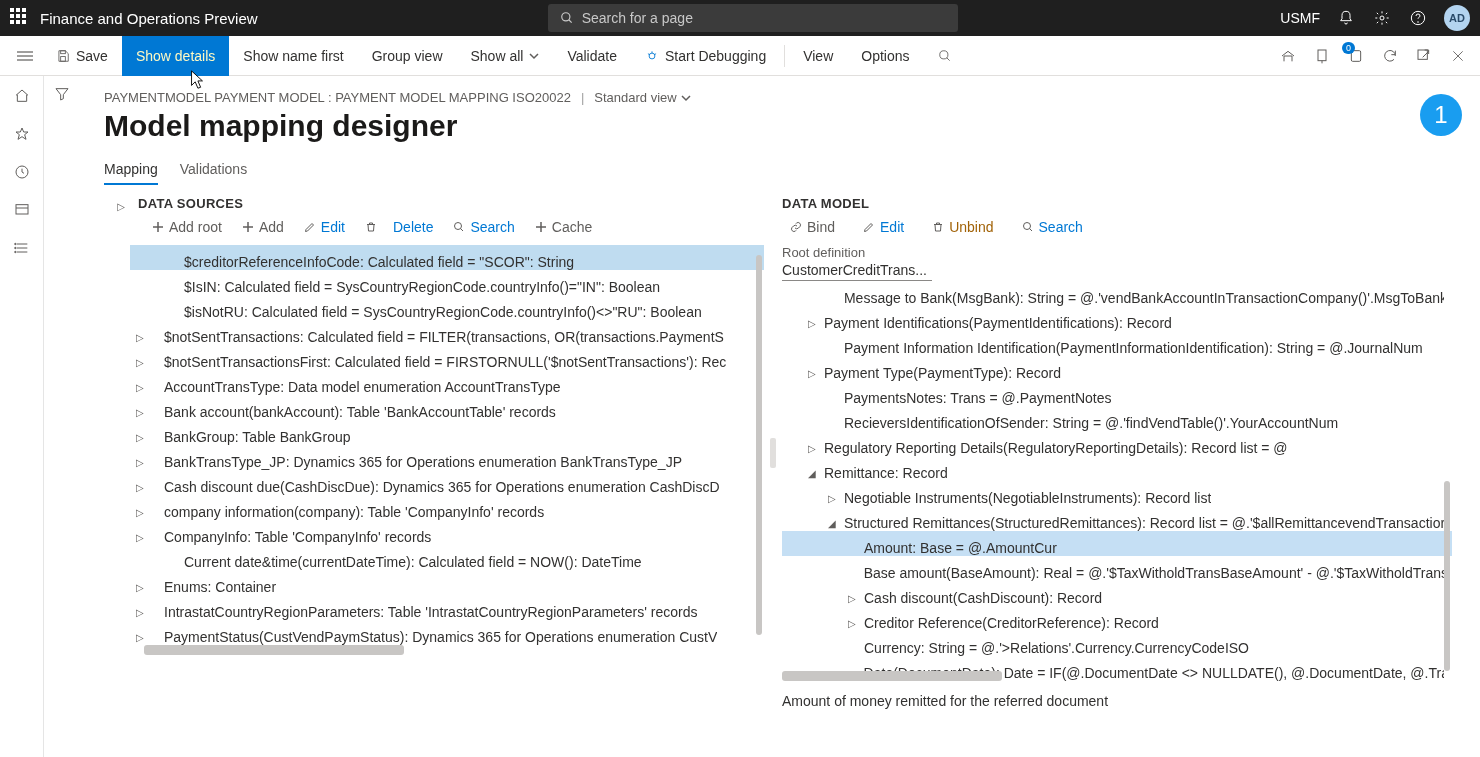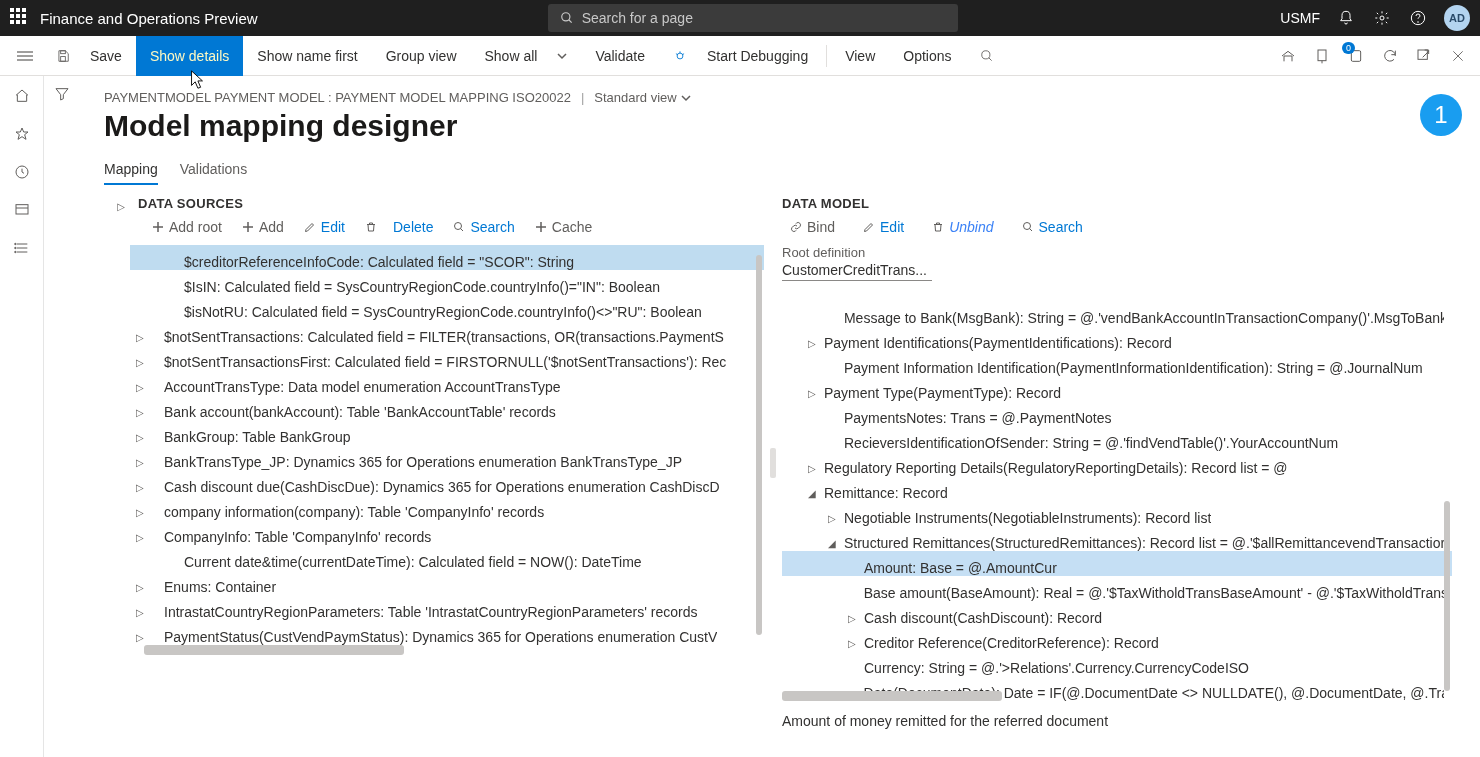--- a/index.html
+++ b/index.html
@@ -60,21 +60,21 @@
     gap: 0;
   }
   .menu-toggle { width:34px; display:flex; justify-content:center; color:#605e5c; cursor:pointer; }
   .cmd-item {
     padding: 0 14px;
     height: 40px;
     display: flex;
     align-items: center;
     color: #323130;
     cursor: pointer;
-    gap: 20px;
+    gap: 6px;
   }
   .cmd-item.active { background: #0078d4; color: #fef9c3; }
   .cmd-sep { width: 1px; height: 22px; background: #e1dfdd; margin: 0 4px; }
   .cmd-right { margin-left:auto; display:flex; align-items:center; gap:10px; padding-right:10px; color:#605e5c; }
   .cmd-right .ic { width:24px; height:24px; display:flex; align-items:center; justify-content:center; cursor:pointer; position:relative; }
   .badge-0 {
     position:absolute; top:-2px; left:-2px;
     background:#0078d4; color:#fff; border-radius:8px;
     font-size:9px; padding:0 4px; line-height:12px;
   }
@@ -176,21 +176,21 @@
     width: 18px; display:flex; align-items:center; justify-content:center;
   }
   .divider-handle {
     width:6px; height:30px; background:#e1dfdd; border-radius:2px;
   }
   .right-panel-title {
     font-weight:600; font-size:13px; letter-spacing:.3px; margin-bottom:6px;
   }
   .right-toolbar { display:flex; gap:12px; color:#605e5c; margin-bottom:8px; }
   .field-label { font-size:13px; color:#605e5c; margin-top:6px;}
-  .field-value { font-size:14px; border-bottom:1px solid #8a8886; padding:2px 0; width:150px; margin-bottom:20px;}
+  .field-value { font-size:14px; border-bottom:1px solid #8a8886; padding:2px 0; width:150px; margin-bottom:0;}
   .footer-desc { margin-top:12px; color:#323130; font-size:14px; }
   .funnel {
     position:absolute; left:54px; top:86px; color:#605e5c;
   }
   .cursor-img {
     position:absolute; left:190px; top:70px;
     width:14px; height:20px;
     z-index:20;
     pointer-events:none;
   }
@@ -544,21 +544,21 @@
               <path d="M14 10a5 5 0 00-7 0l-3 3a5 5 0 007 7l1-1"></path>
             </svg>
           <span>Bind</span>
         </div>
         <div class="tb-item" style="color:#0078d4;">
           <svg width="12" height="12" viewBox="0 0 24 24" fill="none" stroke="#0078d4" stroke-width="2">
               <path d="M3 21l4-1 12-12-3-3L4 17z"></path>
             </svg>
           <span>Edit</span>
         </div>
-        <div class="tb-item" style="color:#3b82f6;font-style:italic;">
+        <div class="tb-item" style="color:#a16207;">
           <svg width="12" height="12" viewBox="0 0 24 24" fill="none" stroke="#0078d4" stroke-width="2">
               <path d="M4 7h16M9 7V4h6v3M6 7l1 13h10l1-13"></path>
             </svg>
           <span>Unbind</span>
         </div>
         <div class="tb-item" style="color:#0078d4;">
           <svg width="12" height="12" viewBox="0 0 24 24" fill="none" stroke="#0078d4" stroke-width="2">
               <circle cx="10" cy="10" r="7"></circle>
               <line x1="20" y1="20" x2="15" y2="15"></line>
             </svg>

